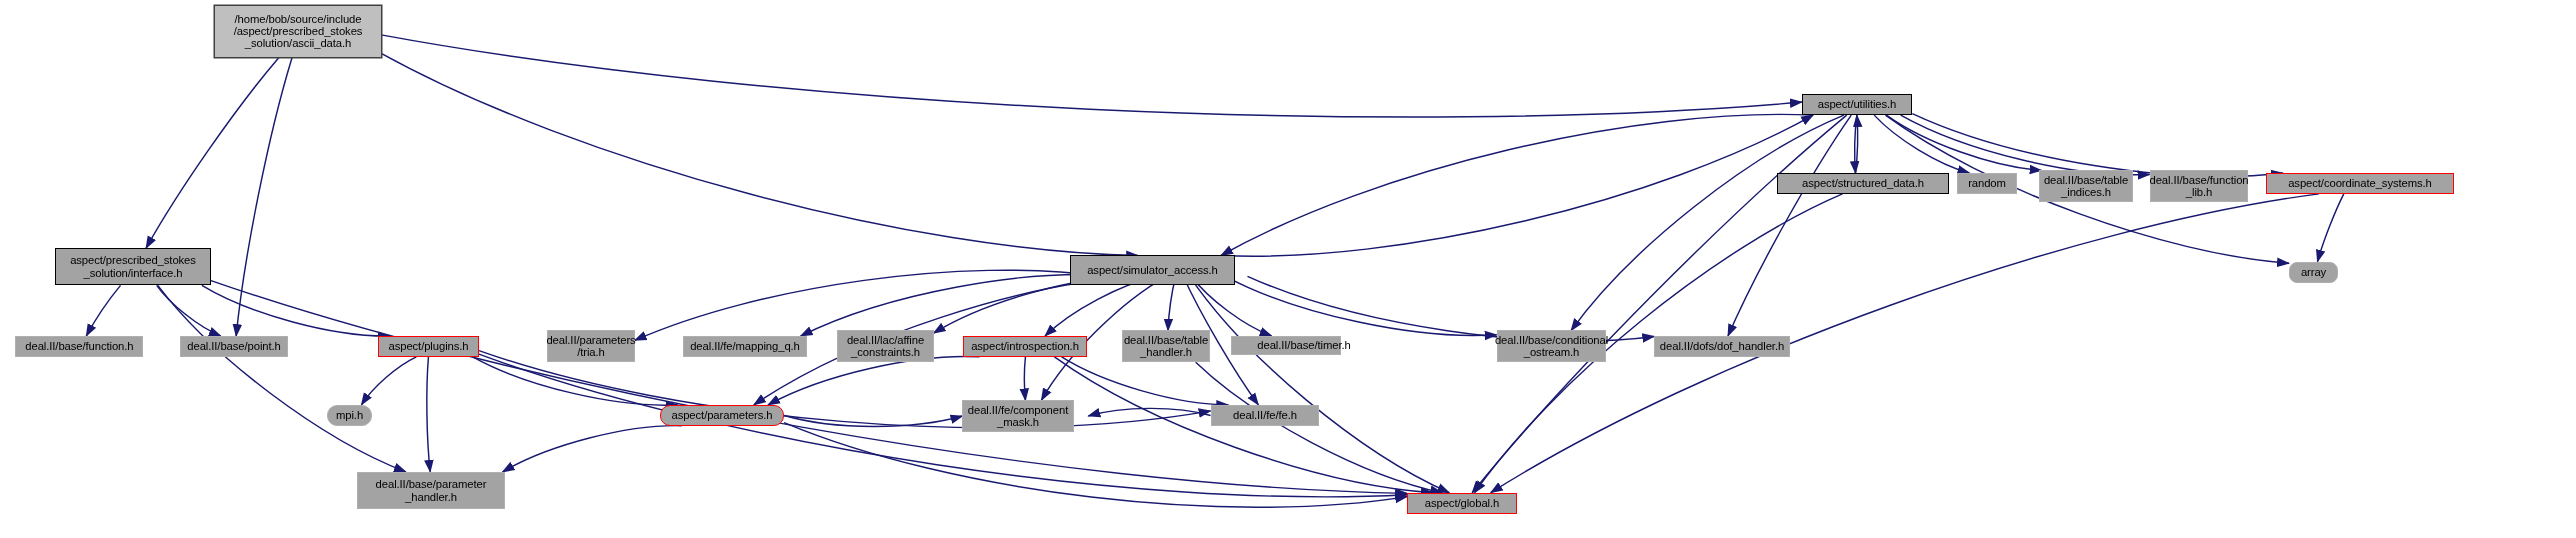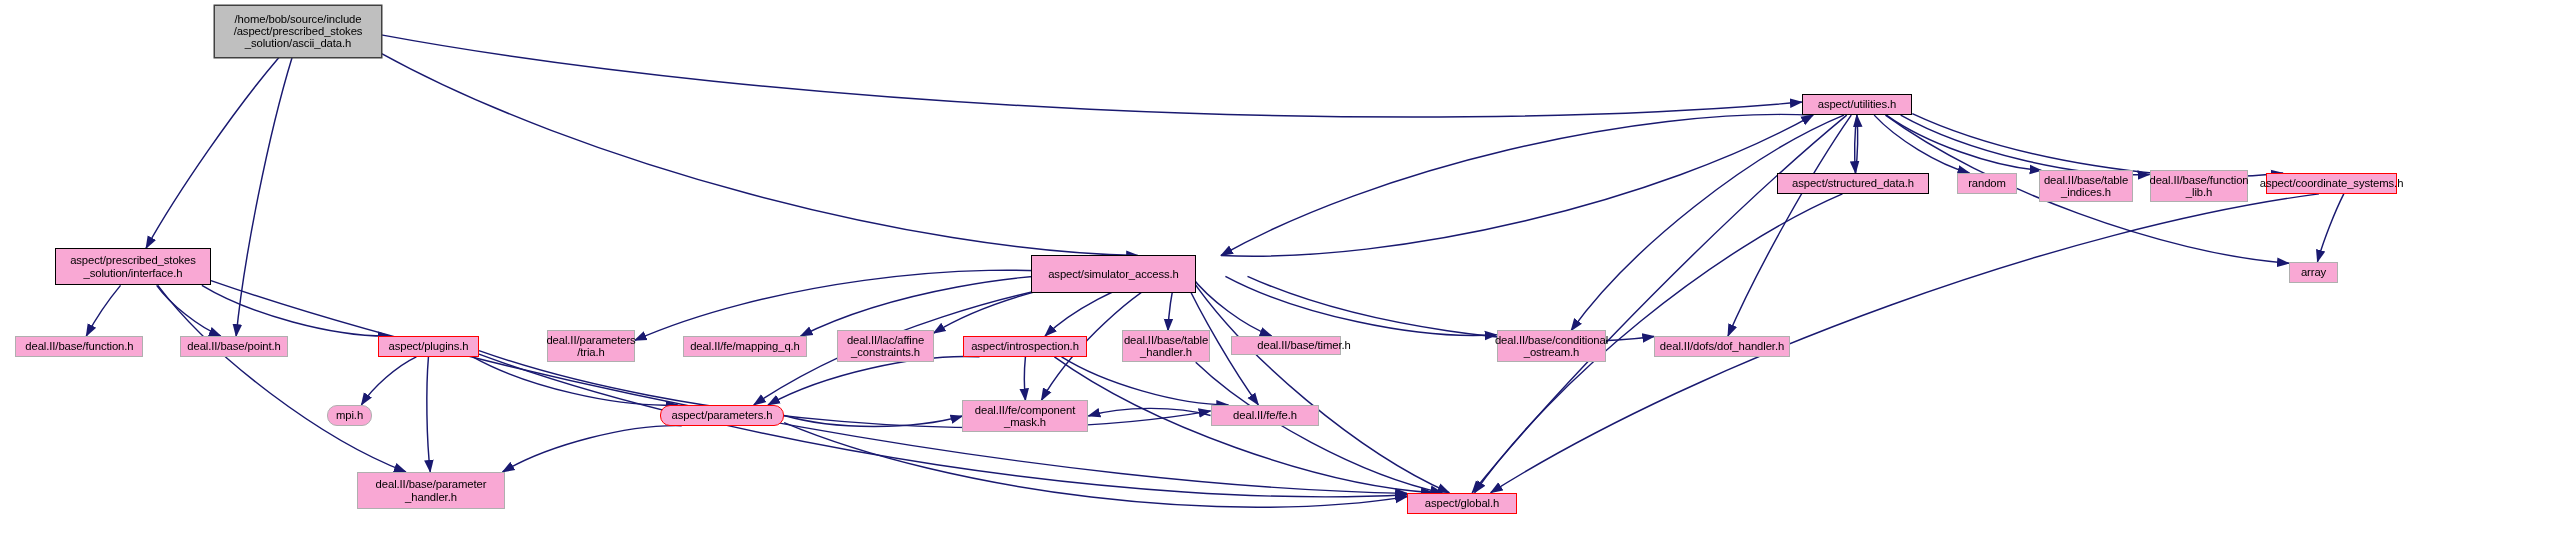--- a/index.html
+++ b/index.html
@@ -27,21 +27,21 @@
   .node {
     position: absolute;
     box-sizing: border-box;
     display: flex;
     align-items: center;
     justify-content: center;
     text-align: center;
     font-size: 11.3px;
     line-height: 12.2px;
     color: #000000;
-    background: #f9a8d4;
+    background: #a3a3a3;
     border: 0.9px solid #afafaf;
     white-space: pre-line;
     letter-spacing: -0.1px;
     z-index: 5;
   }
   .node.root {
     background: #bfbfbf;
     border: 0.9px solid #404040;
     border-width: 0.9px;
     box-shadow: 0 0 0 0.5px #404040;
@@ -118,49 +118,49 @@
         <path d="M 1337 458.7253787878788 C 1299.159090909091 448.0685606060606, 1239.759090909091 448.2935606060606, 1202 459.23674242424244" marker-end="url(#ah)"></path>
         <path d="M 2588.5408163265306 214 C 2578.2979591836734 234.18571428571428, 2565.502040816327 267.1857142857143, 2559.4591836734694 289" marker-end="url(#ah)"></path>
         <path d="M 2561.1225212464587 214 C 2284.632959853498 249.96037087591418, 1882.1451411566145 395.1603708759142, 1646.377478753541 544" marker-end="url(#ah)"></path>
       </g>
   </svg>
   <div id="nodes">
       <div class="node root" style="left: 214px; top: 4.5px; width: 168px; height: 53px;"><span class="lbl">/home/bob/source/include
 /aspect/prescribed_stokes
 _solution/ascii_data.h</span></div>
       <div class="node black" style="left: 1802px; top: 94px; width: 110px; height: 21px;"><span class="lbl">aspect/utilities.h</span></div>
-      <div class="node black" style="left: 1777px; top: 173px; width: 152px; height: 21px;"><span class="lbl">aspect/structured_data.h</span></div>
+      <div class="node black" style="left: 1777px; top: 173px; width: 172px; height: 21px;"><span class="lbl">aspect/structured_data.h</span></div>
       <div class="node " style="left: 1957px; top: 173px; width: 60px; height: 21px;"><span class="lbl">random</span></div>
       <div class="node " style="left: 2039px; top: 170px; width: 94px; height: 32px;"><span class="lbl">deal.II/base/table
 _indices.h</span></div>
       <div class="node " style="left: 2150px; top: 170px; width: 98px; height: 32px;"><span class="lbl">deal.II/base/function
 _lib.h</span></div>
-      <div class="node red" style="left: 2266px; top: 173px; width: 131px; height: 21px; align-items: center;"><span class="lbl">aspect/coordinate_systems.h</span></div>
-      <div class="node " style="left: 2289px; top: 262px; width: 49px; height: 21px;"><span class="lbl">array</span></div>
+      <div class="node red" style="left: 2266px; top: 173px; width: 188px; height: 21px; align-items: center;"><span class="lbl">aspect/coordinate_systems.h</span></div>
+      <div class="node " style="left: 2289px; top: 262px; width: 49px; height: 21px; border-radius: 8px;"><span class="lbl">array</span></div>
       <div class="node black" style="left: 55px; top: 248px; width: 156px; height: 37px;"><span class="lbl">aspect/prescribed_stokes
 _solution/interface.h</span></div>
-      <div class="node black" style="left: 1031px; top: 255px; width: 165px; height: 38px;"><span class="lbl">aspect/simulator_access.h</span></div>
+      <div class="node black" style="left: 1070px; top: 255px; width: 165px; height: 30px;"><span class="lbl">aspect/simulator_access.h</span></div>
       <div class="node " style="left: 15.4px; top: 336px; width: 128px; height: 21px;"><span class="lbl">deal.II/base/function.h</span></div>
       <div class="node " style="left: 180px; top: 336px; width: 108px; height: 21px;"><span class="lbl">deal.II/base/point.h</span></div>
       <div class="node red" style="left: 378px; top: 336px; width: 101px; height: 21px;"><span class="lbl">aspect/plugins.h</span></div>
       <div class="node " style="left: 547px; top: 330px; width: 88px; height: 32px;"><span class="lbl">deal.II/parameters
 /tria.h</span></div>
       <div class="node " style="left: 683px; top: 336px; width: 124px; height: 21px;"><span class="lbl">deal.II/fe/mapping_q.h</span></div>
       <div class="node " style="left: 837px; top: 330px; width: 97px; height: 32px;"><span class="lbl">deal.II/lac/affine
 _constraints.h</span></div>
       <div class="node red" style="left: 963px; top: 336px; width: 124px; height: 21px;"><span class="lbl">aspect/introspection.h</span></div>
       <div class="node " style="left: 1122px; top: 330px; width: 88px; height: 32px;"><span class="lbl">deal.II/base/table
 _handler.h</span></div>
       <div class="node " style="left: 1231px; top: 336px; width: 110px; height: 19px; padding-left: 36px;"><span class="lbl">deal.II/base/timer.h</span></div>
       <div class="node " style="left: 1497px; top: 330px; width: 109px; height: 32px;"><span class="lbl">deal.II/base/conditional
 _ostream.h</span></div>
       <div class="node " style="left: 1654px; top: 336px; width: 136px; height: 21px;"><span class="lbl">deal.II/dofs/dof_handler.h</span></div>
       <div class="node " style="left: 327px; top: 405px; width: 45px; height: 21px; border-radius: 10px;"><span class="lbl">mpi.h</span></div>
       <div class="node red" style="left: 660px; top: 405px; width: 124px; height: 21px; border-radius: 10px;"><span class="lbl">aspect/parameters.h</span></div>
-      <div class="node " style="left: 962px; top: 400px; width: 126px; height: 32px;"><span class="lbl">deal.II/fe/component
+      <div class="node " style="left: 962px; top: 400px; width: 112px; height: 32px;"><span class="lbl">deal.II/fe/component
 _mask.h</span></div>
       <div class="node " style="left: 1211px; top: 405px; width: 108px; height: 21px;"><span class="lbl">deal.II/fe/fe.h</span></div>
       <div class="node " style="left: 357px; top: 472px; width: 148px; height: 37px;"><span class="lbl">deal.II/base/parameter
 _handler.h</span></div>
       <div class="node red" style="left: 1407px; top: 493px; width: 110px; height: 21px;"><span class="lbl">aspect/global.h</span></div>
     </div>
 </div>
 
 
 </body></html>

